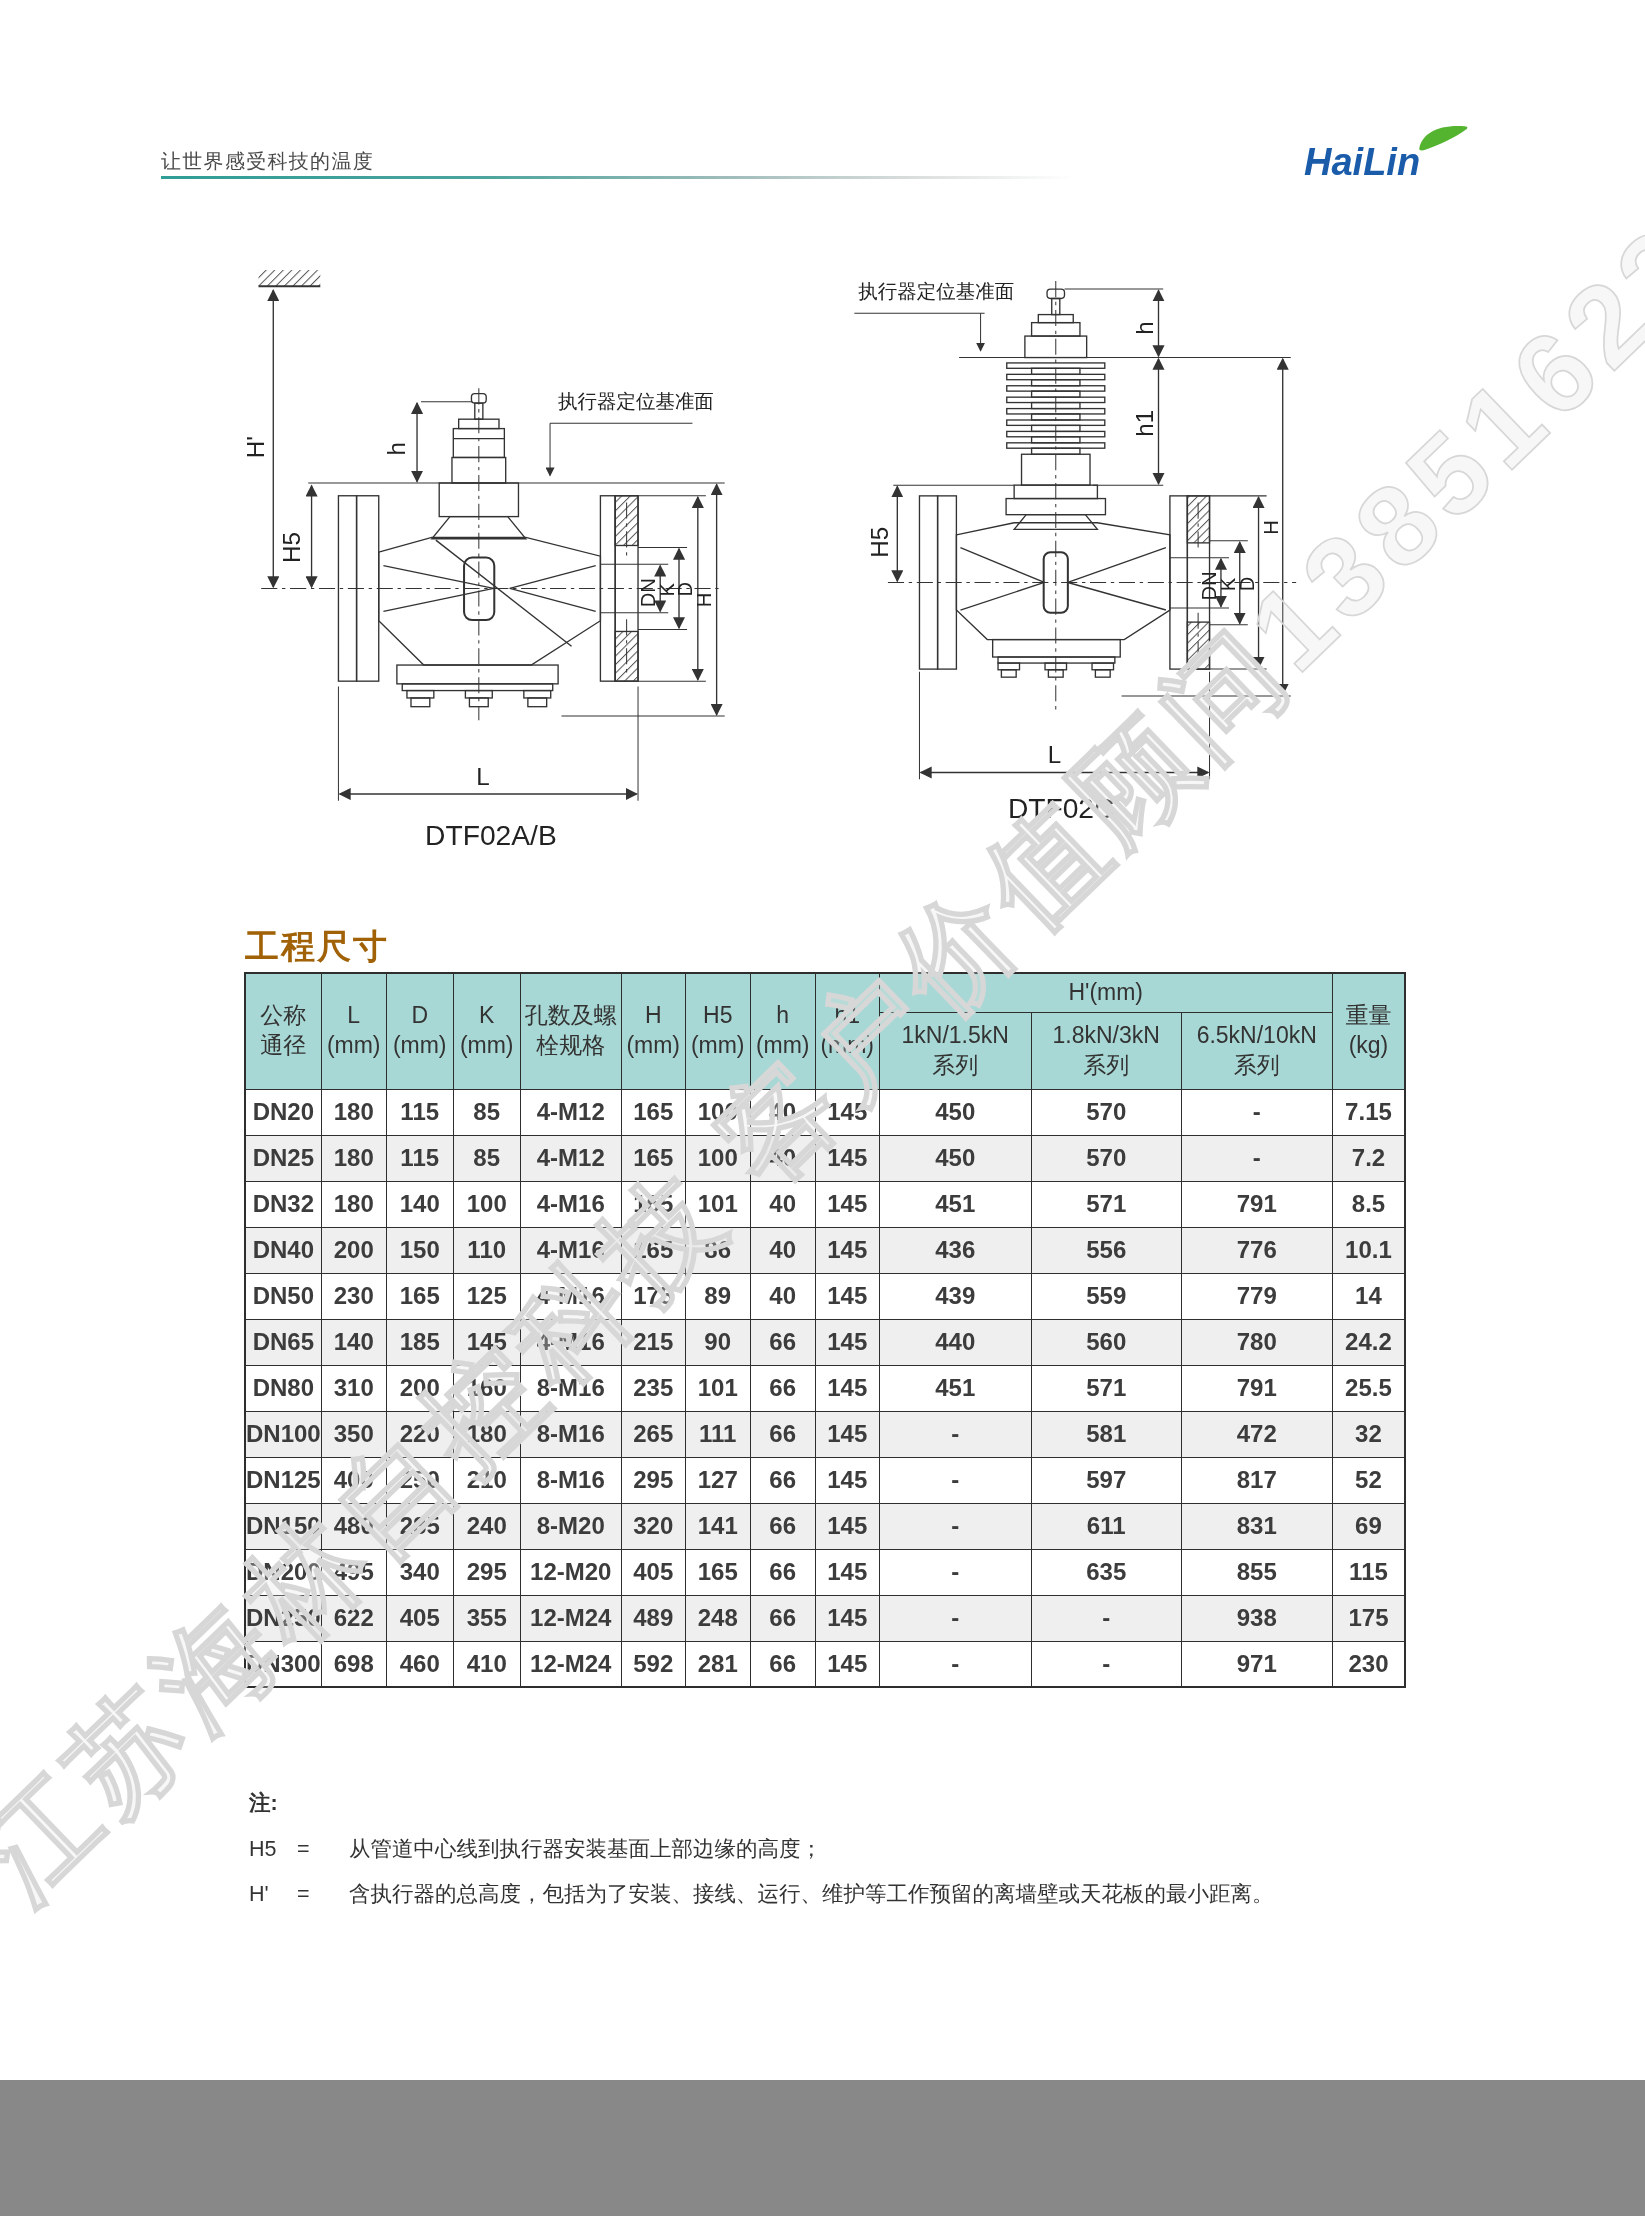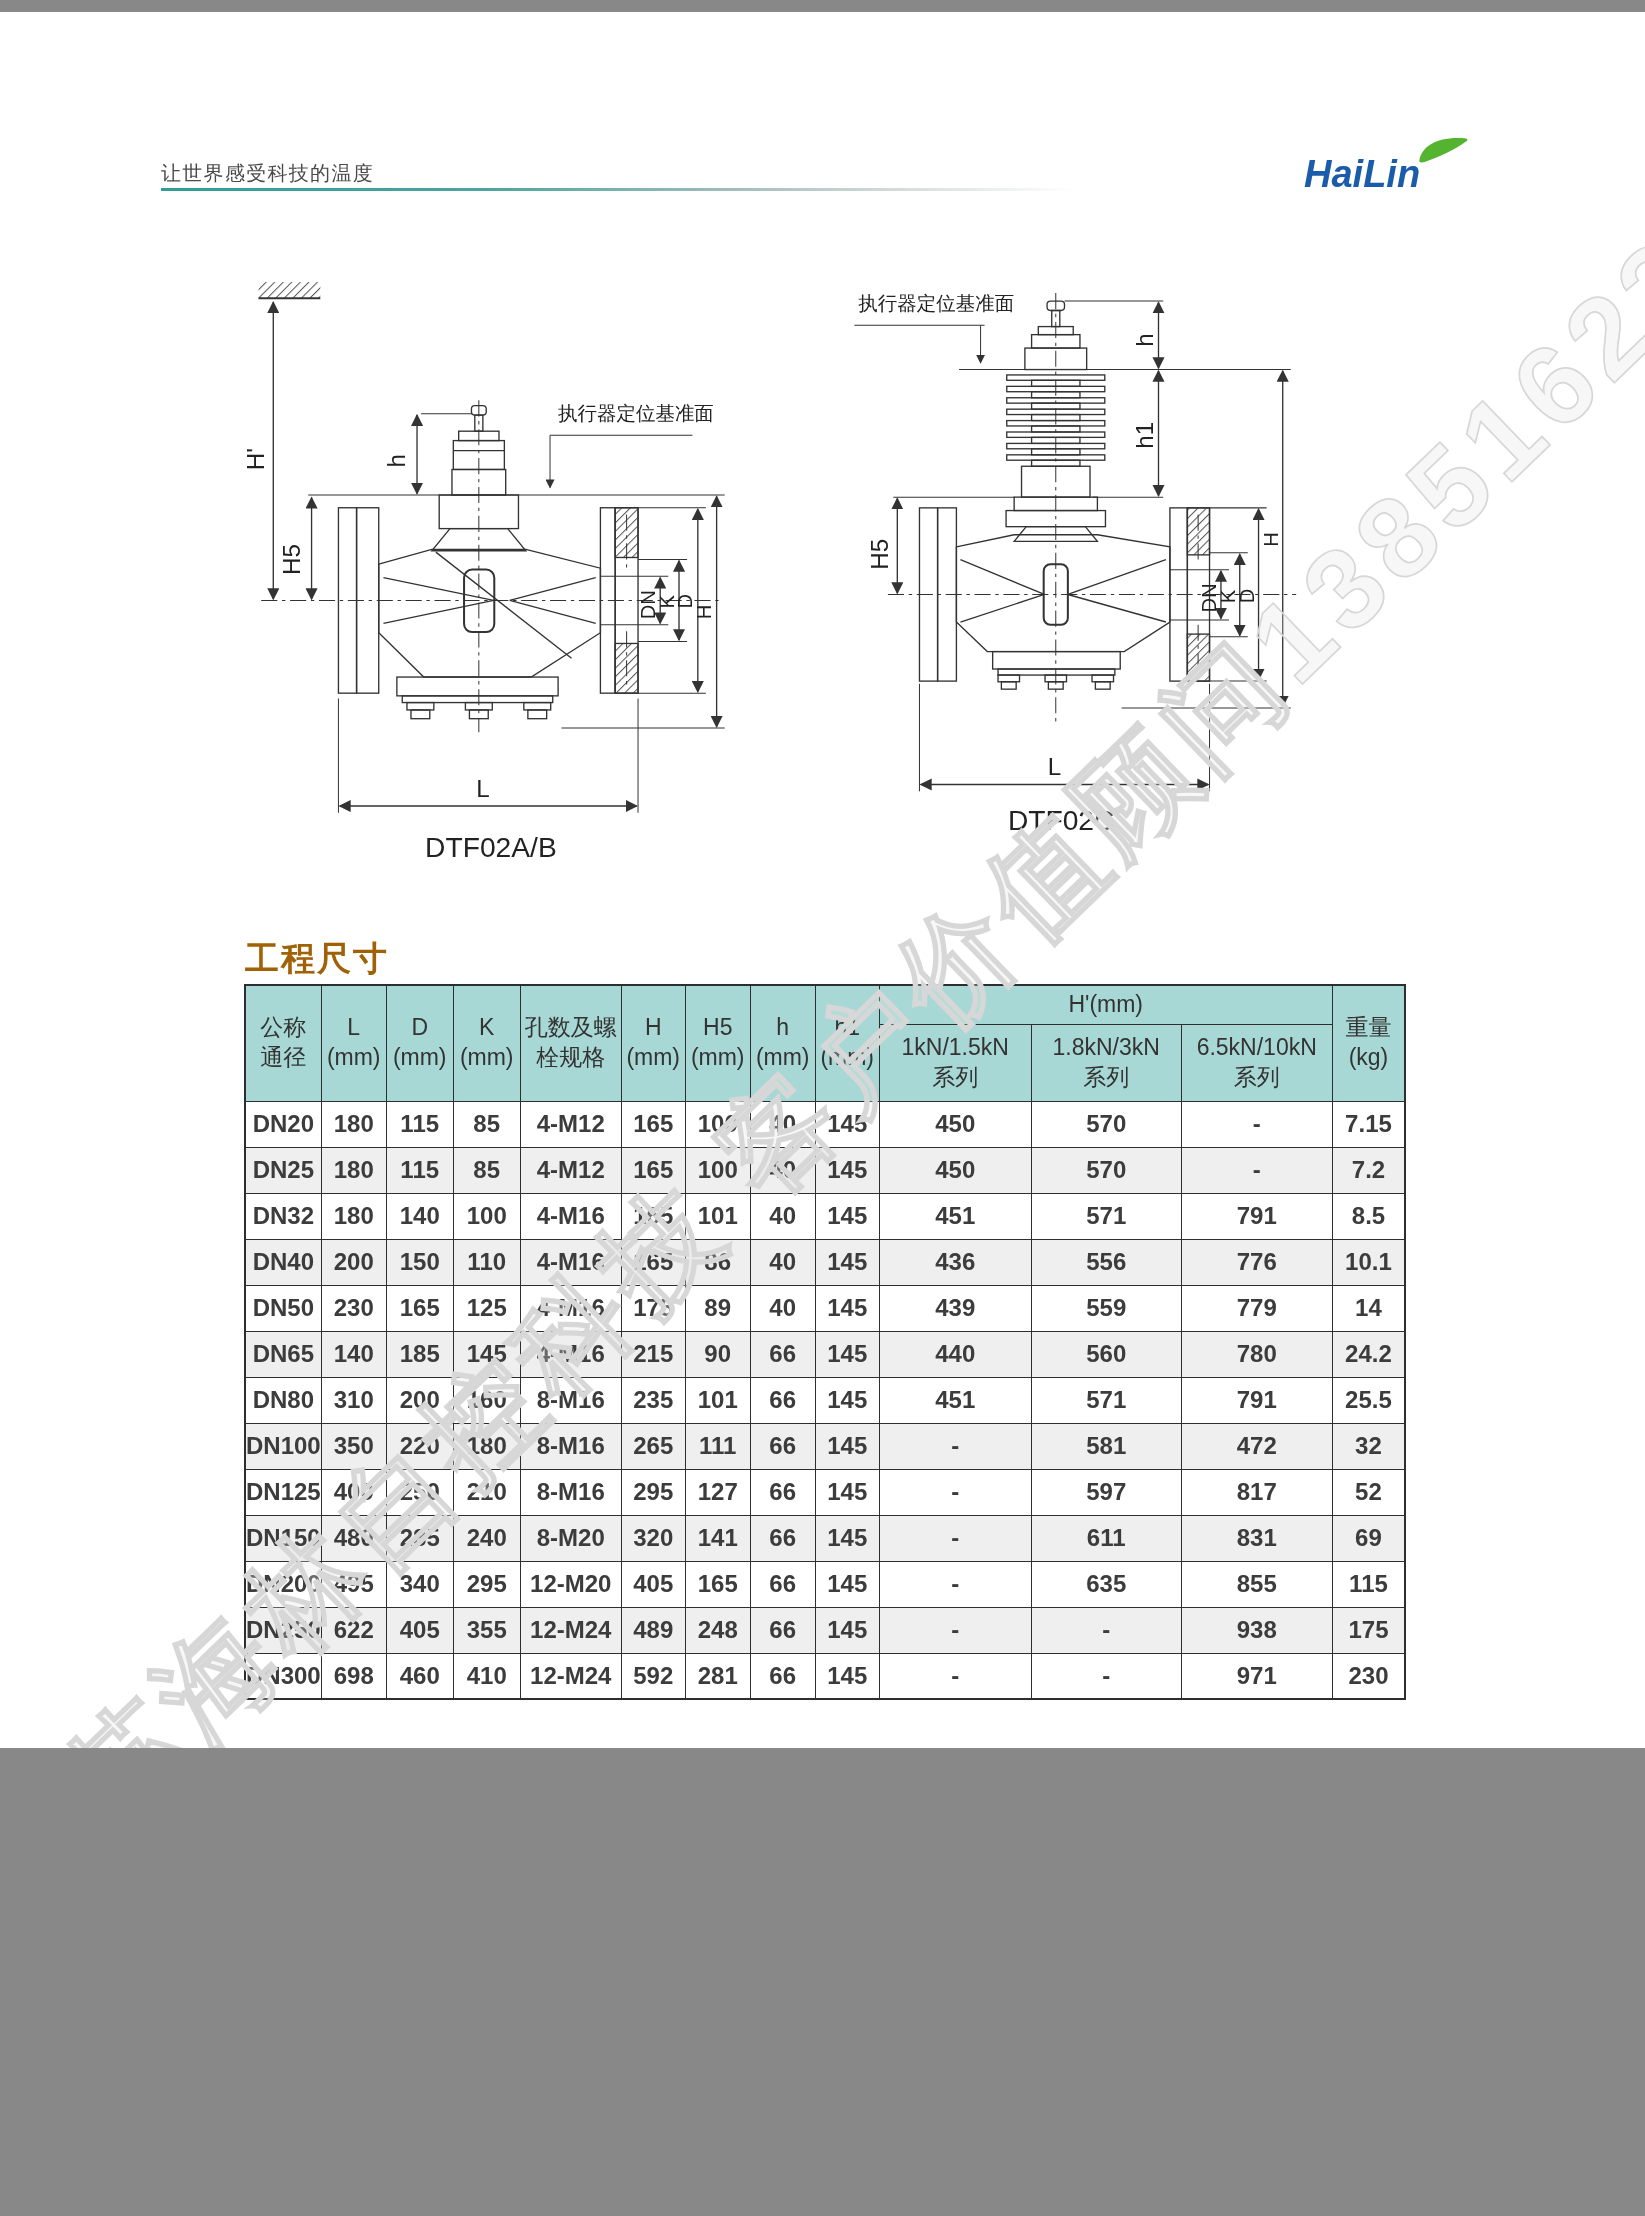--- a/index.html
+++ b/index.html
@@ -1,16 +1,16 @@
 <!DOCTYPE html>
 <html style="font-size:10.7px"><head>
 <meta charset="utf-8">
 <style>
   html,body{margin:0;padding:0;background:#888;}
-  .sheet{position:relative;width:1645px;height:1736px;background:#ffffff;margin:12px auto;overflow:hidden;
+  .sheet{position:relative;width:1645px;height:2080px;background:#ffffff;margin:0 auto;overflow:hidden;
          font-family:"Liberation Sans","DejaVu Sans",sans-serif;color:#3c3c3c;}
   
   .slogan{position:absolute;left:161px;top:148px;font-size:20px;color:#4a4a4a;letter-spacing:1.3px;}
   .header-rule{position:absolute;left:161px;top:176px;width:914px;height:2.7px;
     background:linear-gradient(90deg,#2f9e96 0%,#4ba49d 35%,#9fbcba 62%,#d9dddc 82%,rgba(223,227,226,0) 100%);}
   .logo{position:absolute;left:1304px;top:125px;width:202px;height:60px;}
   .logo-text{position:absolute;left:0;top:16px;font-size:38px;font-weight:bold;font-style:italic;
     color:#1a5caa;letter-spacing:0px;}
   .logo-leaf{position:absolute;left:114px;top:-1.3px;}
   

